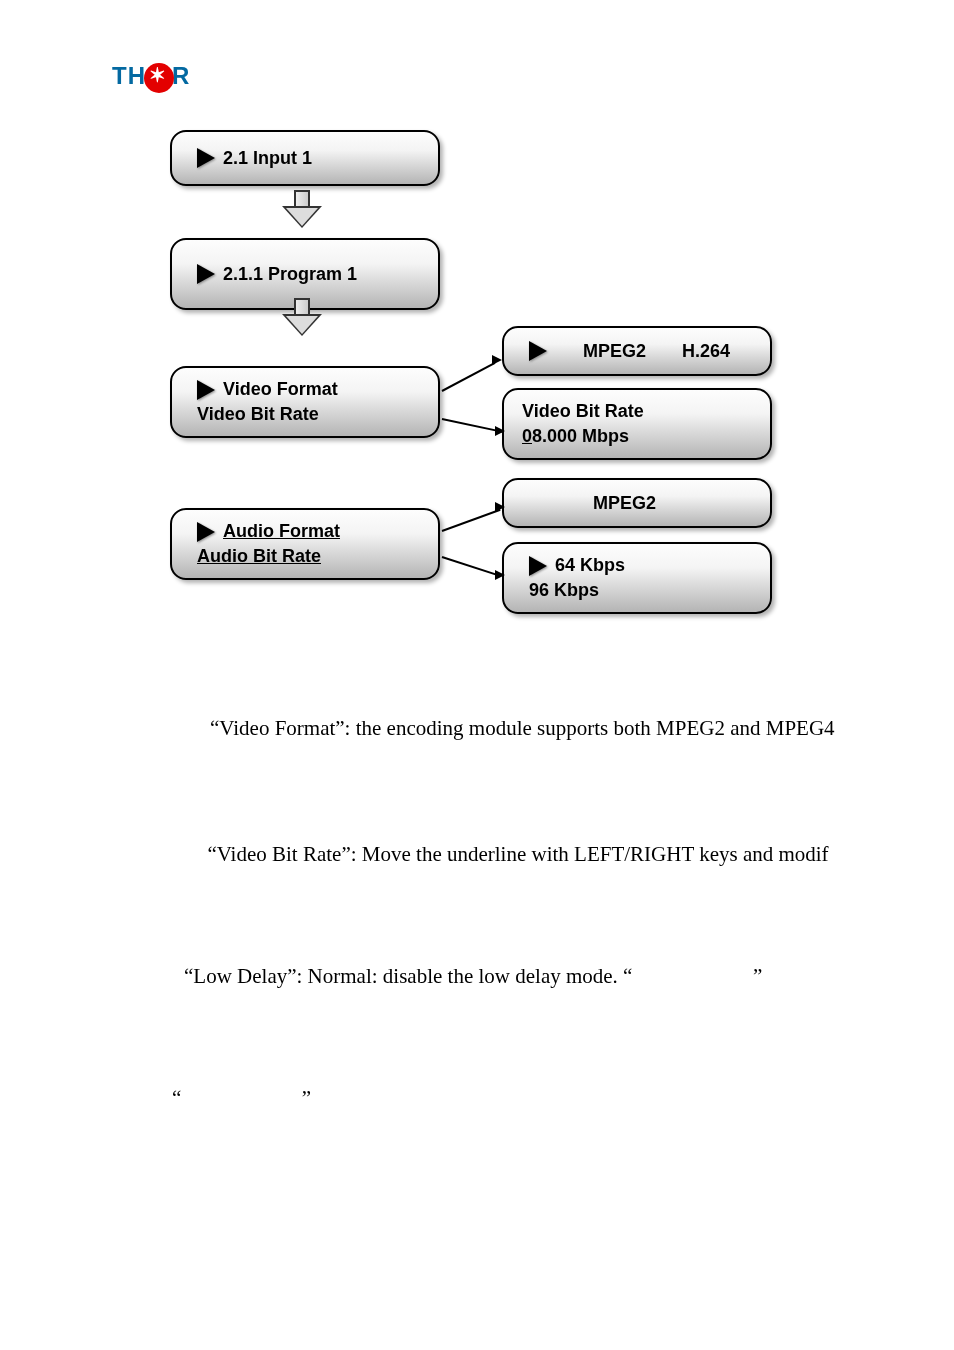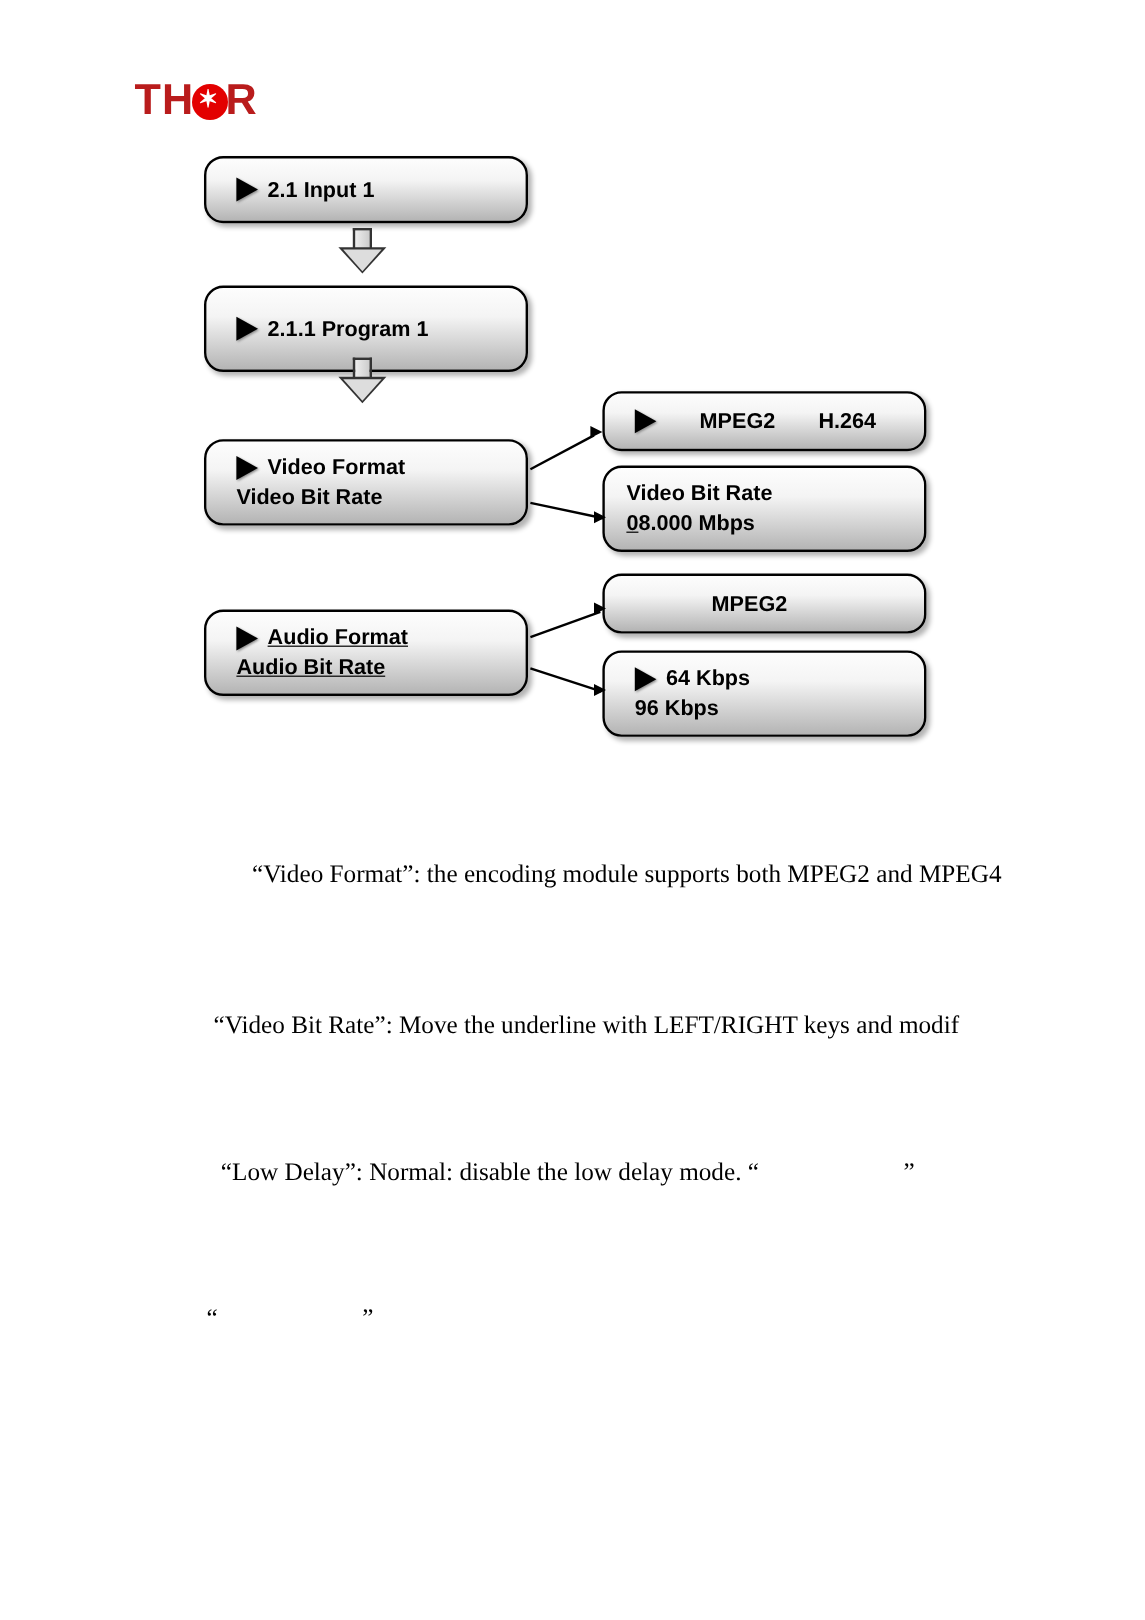--- a/index.html
+++ b/index.html
@@ -7,24 +7,24 @@
     width: 954px;
     height: 1350px;
     background: #ffffff;
     font-family: Arial, sans-serif;
     position: relative;
   }
   .logo {
     position: absolute;
     top: 62px;
     left: 112px;
-    font-size: 36px;
+    font-size: 24px;
     font-weight: 900;
     letter-spacing: 1px;
-    color: #b91c1c;
+    color: #0369a1;
   }
   .logo-icon {
     display: inline-block;
     width: 30px;
     height: 30px;
     background: #e30000;
     border-radius: 50%;
     vertical-align: middle;
     position: relative;
     margin: 0 -2px;
@@ -219,21 +219,21 @@
 
   <div class="diag-line" style="top:400px;left:330px;width:62px;transform:rotate(-20deg);"></div>
   <div class="ah-right" style="top:372px;left:383px;"></div>
   <div class="diag-line" style="top:426px;left:330px;width:62px;transform:rotate(18deg);"></div>
   <div class="ah-right" style="top:440px;left:383px;"></div>
 
 </div>
 
 <div class="text-block" style="top:712px;left:178px;width:680px;text-align:justify;margin-left:32px;">“Video Format”: the encoding module supports both MPEG2 and MPEG4</div>
 
-<div class="text-block" style="top:838px;left:178px;width:680px;">“Video Bit Rate”: Move the underline with LEFT/RIGHT keys and modif</div>
+<div class="text-block" style="top:838px;left:178px;width:680px;text-align:center;">“Video Bit Rate”: Move the underline with LEFT/RIGHT keys and modif</div>
 
 <div class="text-block" style="top:960px;left:184px;width:690px;">
   <span>“Low Delay”: Normal: disable the low delay mode. “</span>
   <span style="display:inline-block;width:110px;"></span>
   <span>”</span>
 </div>
 
 <div class="text-block" style="top:1082px;left:172px;width:690px;">
   <span>“</span>
   <span style="display:inline-block;width:110px;"></span>

